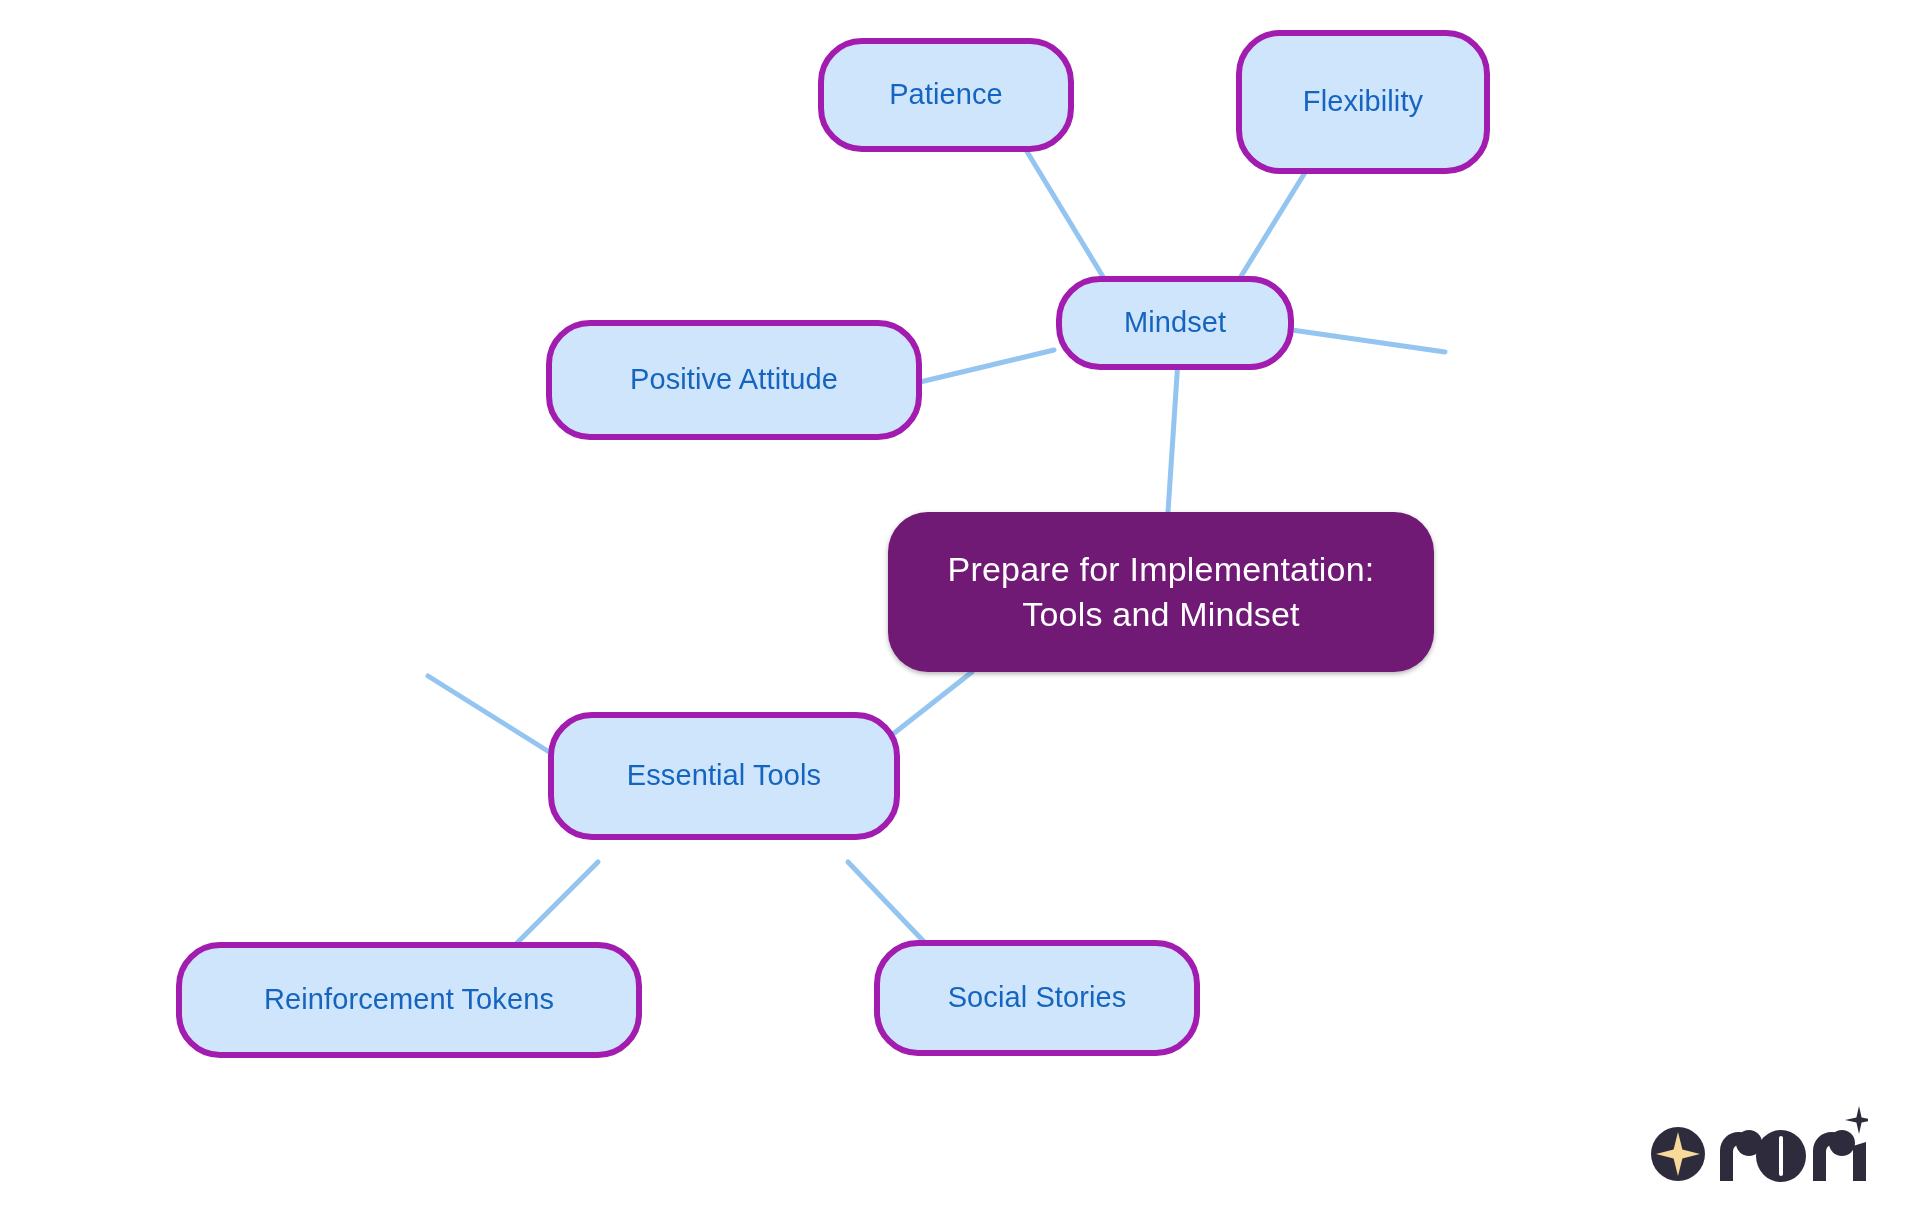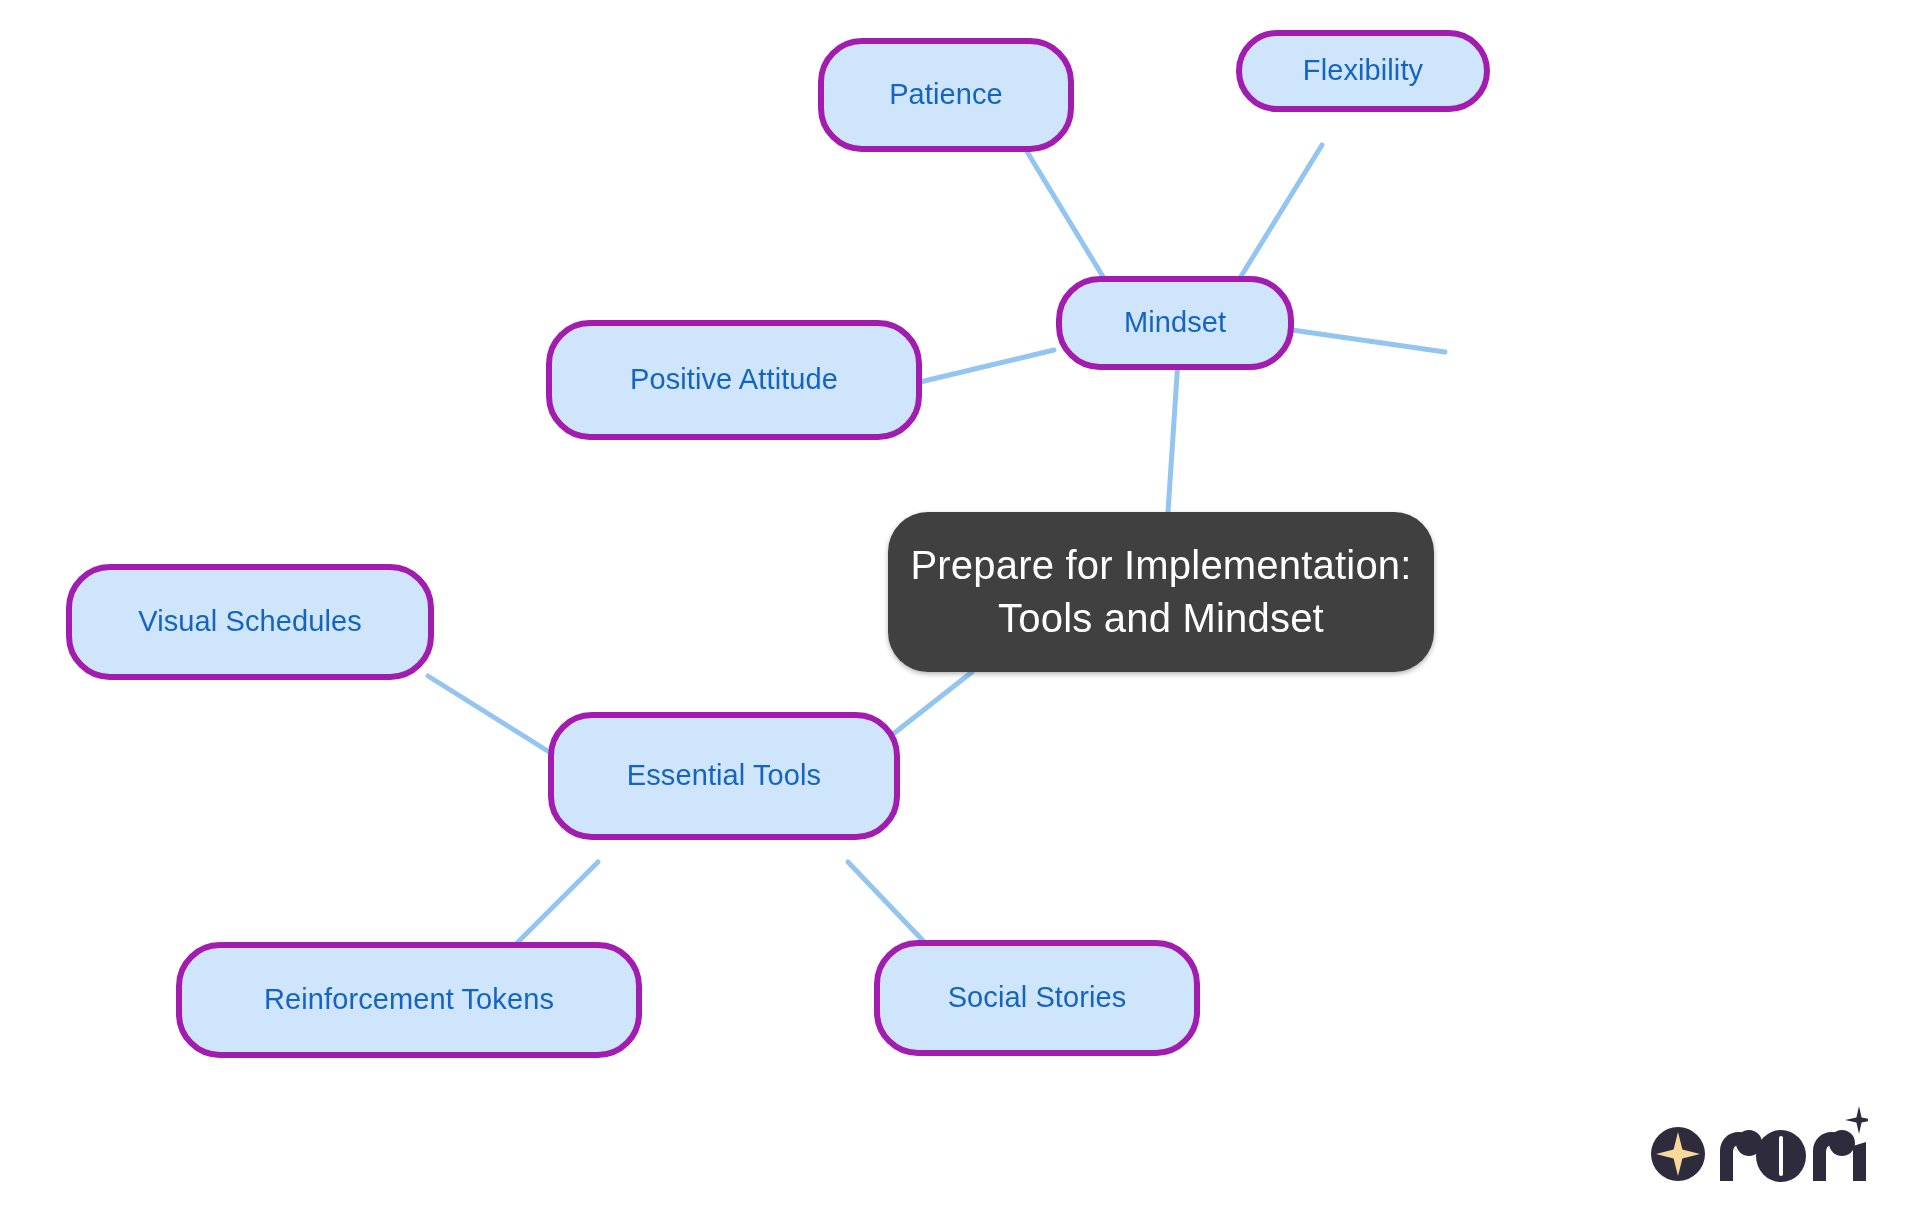--- a/index.html
+++ b/index.html
@@ -36,24 +36,24 @@
   .node.branch, .node.leaf {
     background: #cfe5fb;
     border: 6px solid #a21caf;
     color: #1565c0;
     border-radius: 44px;
     font-size: 29px;
     font-weight: 400;
     letter-spacing: 0.1px;
   }
   .node.root {
-    background: #404040;
+    background: #701a75;
     color: #ffffff;
     border-radius: 40px;
-    font-size: 40px;
+    font-size: 34px;
     font-weight: 400;
     letter-spacing: 0.2px;
     line-height: 1.33;
     box-shadow: 0 2px 5px rgba(0,0,0,0.30);
   }
   #logo {
     position: absolute;
     left: 1648px;
     top: 1104px;
     width: 220px;
@@ -94,36 +94,33 @@
   </div>
 
   <div class="node branch" style="left:1056px; top:268px; width:238px; height:94px;margin-top:8px;">
     <span>Mindset</span>
   </div>
 
   <div class="node leaf" style="left:818px; top:38px; width:256px; height:114px;">
     <span>Patience</span>
   </div>
 
-  <div class="node leaf" style="left:1236px; top:30px; width:254px; height:82px;">
+  <div class="node leaf" style="left:1236px; top:30px; width:254px; height:144px;">
     <span>Flexibility</span>
   </div>
 
   <div class="node leaf" style="left:546px; top:320px; width:376px; height:120px;">
     <span>Positive Attitude</span>
   </div>
 
 
   <div class="node branch" style="left:548px; top:712px; width:352px; height:128px;">
     <span>Essential Tools</span>
   </div>
 
-  <div class="node leaf" style="left:66px; top:564px; width:368px; height:116px;">
-    <span>Visual Schedules</span>
-  </div>
 
   <div class="node leaf" style="left:176px; top:942px; width:466px; height:116px;">
     <span>Reinforcement Tokens</span>
   </div>
 
   <div class="node leaf" style="left:874px; top:940px; width:326px; height:116px;text-align:center;">
     <span>Social Stories</span>
   </div>
 
   <svg id="logo" viewBox="0 0 220 84">

